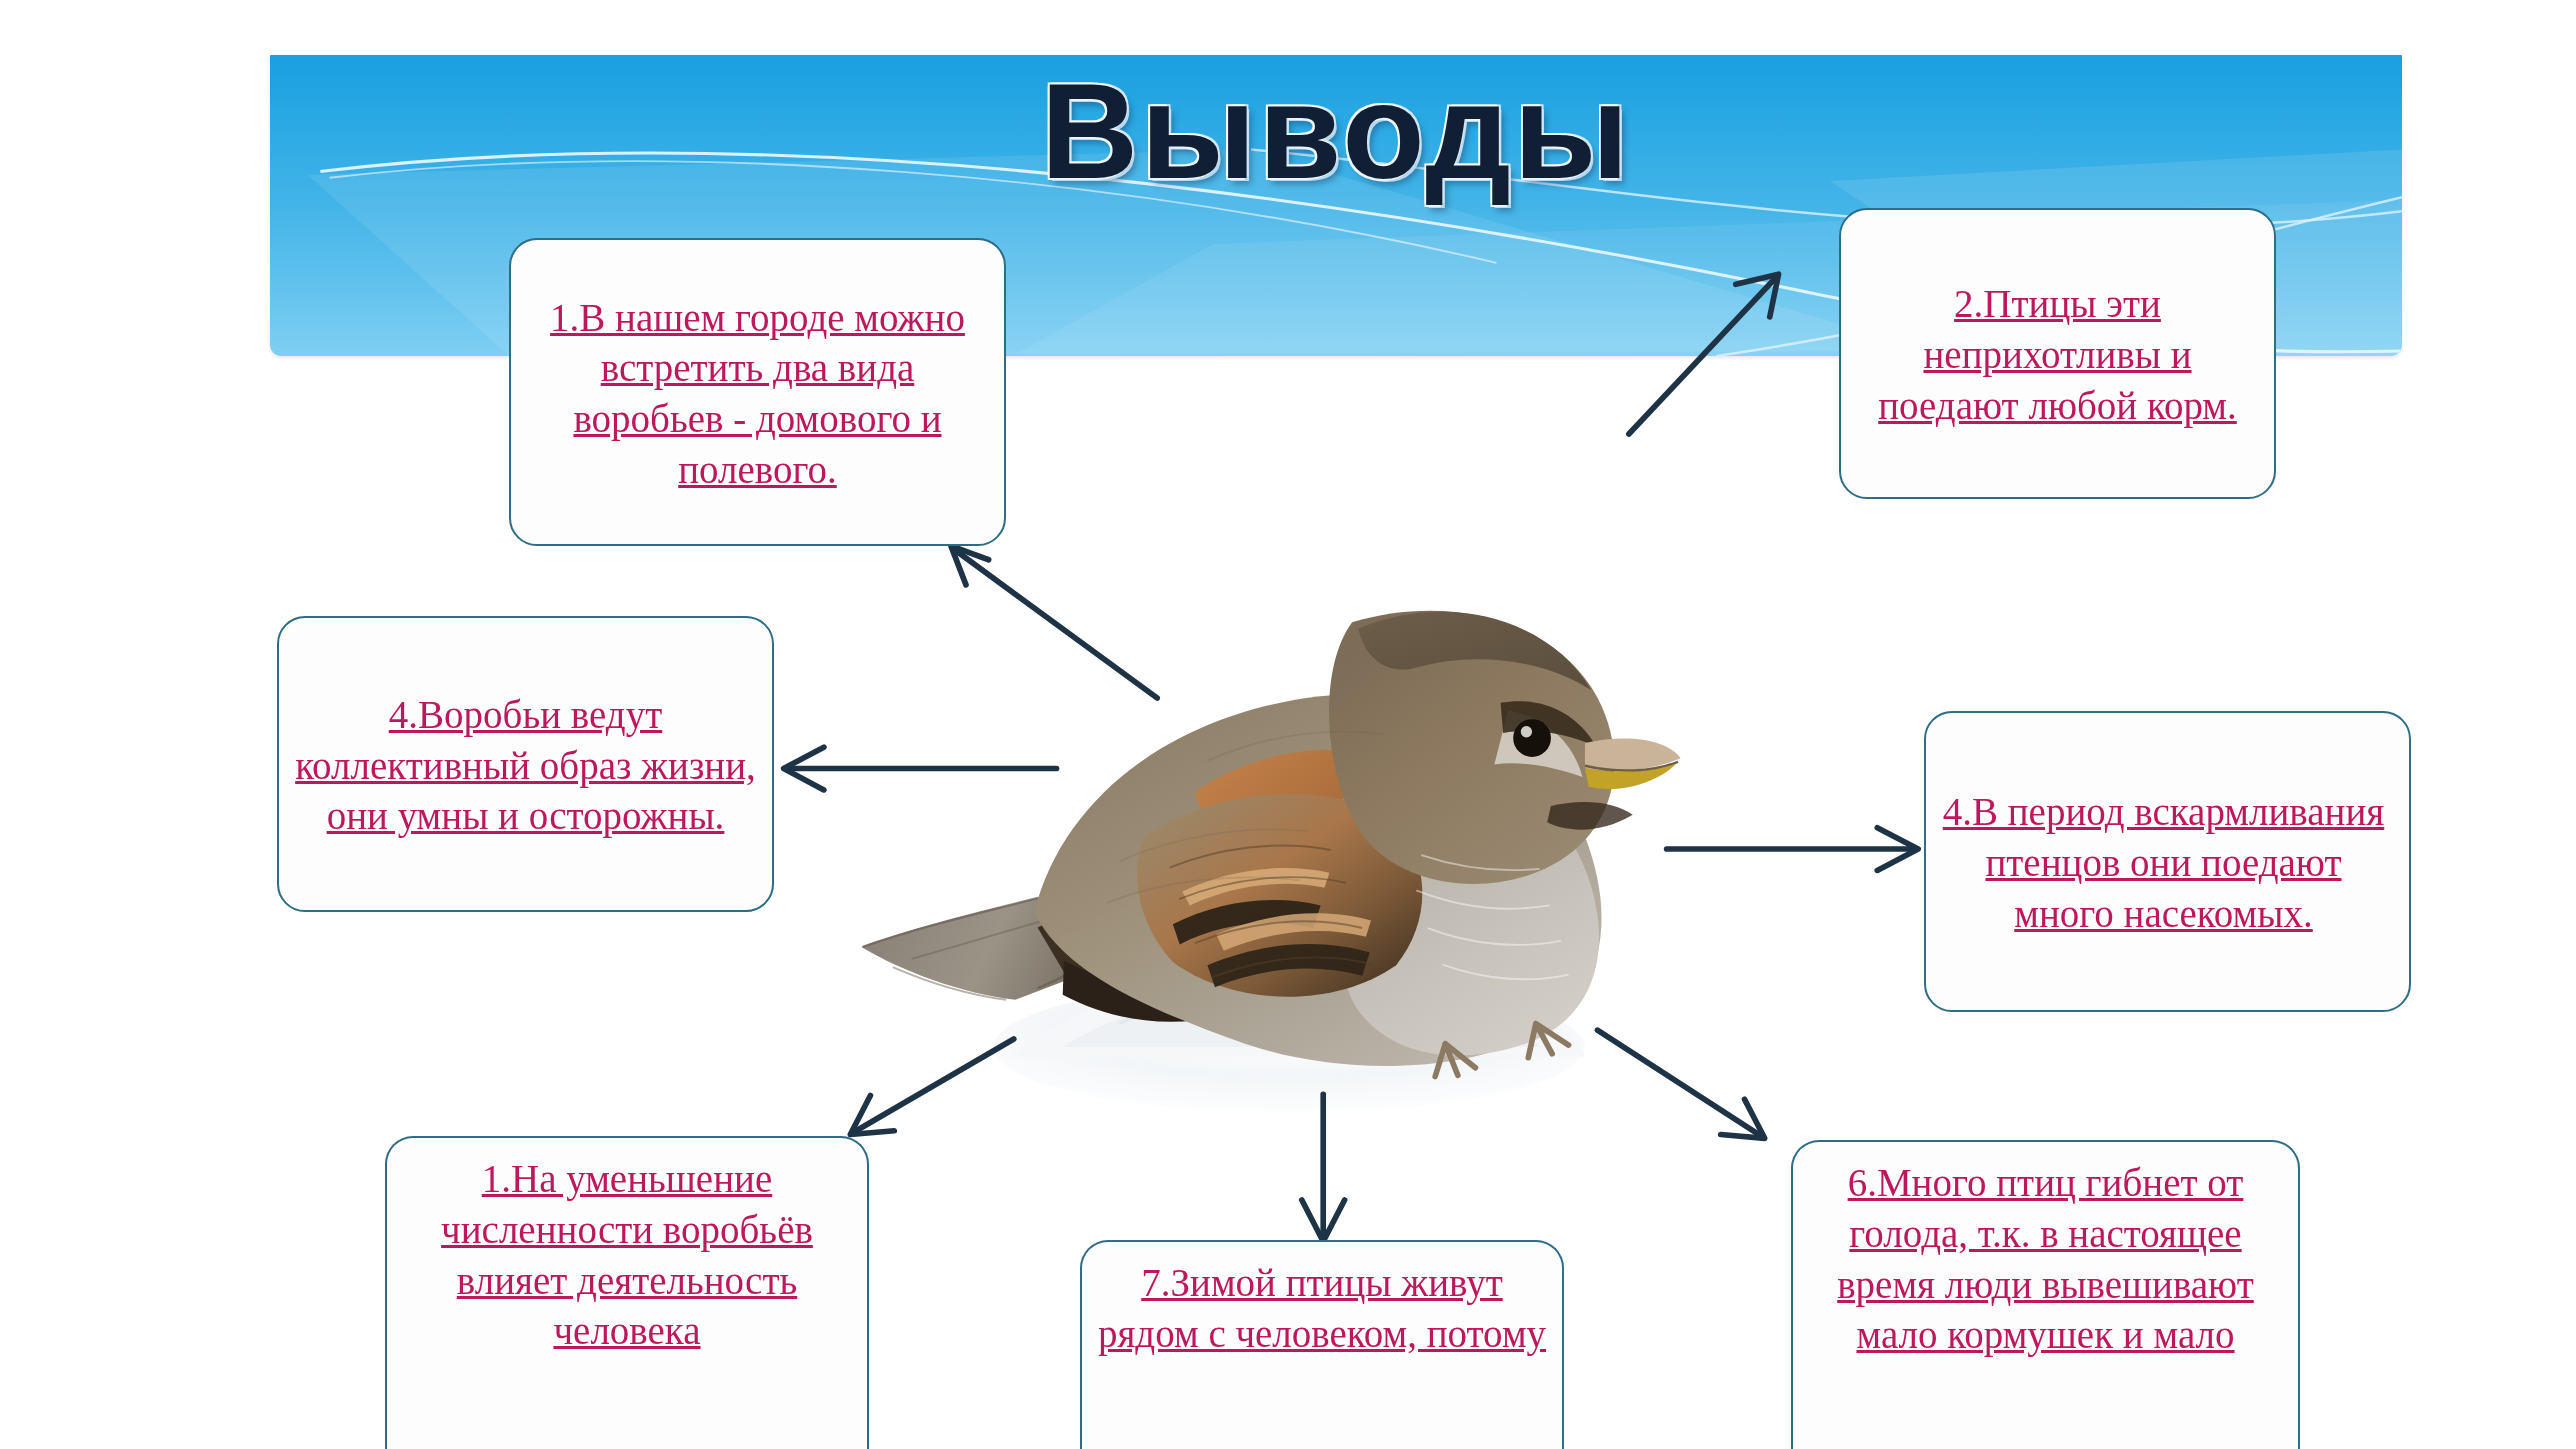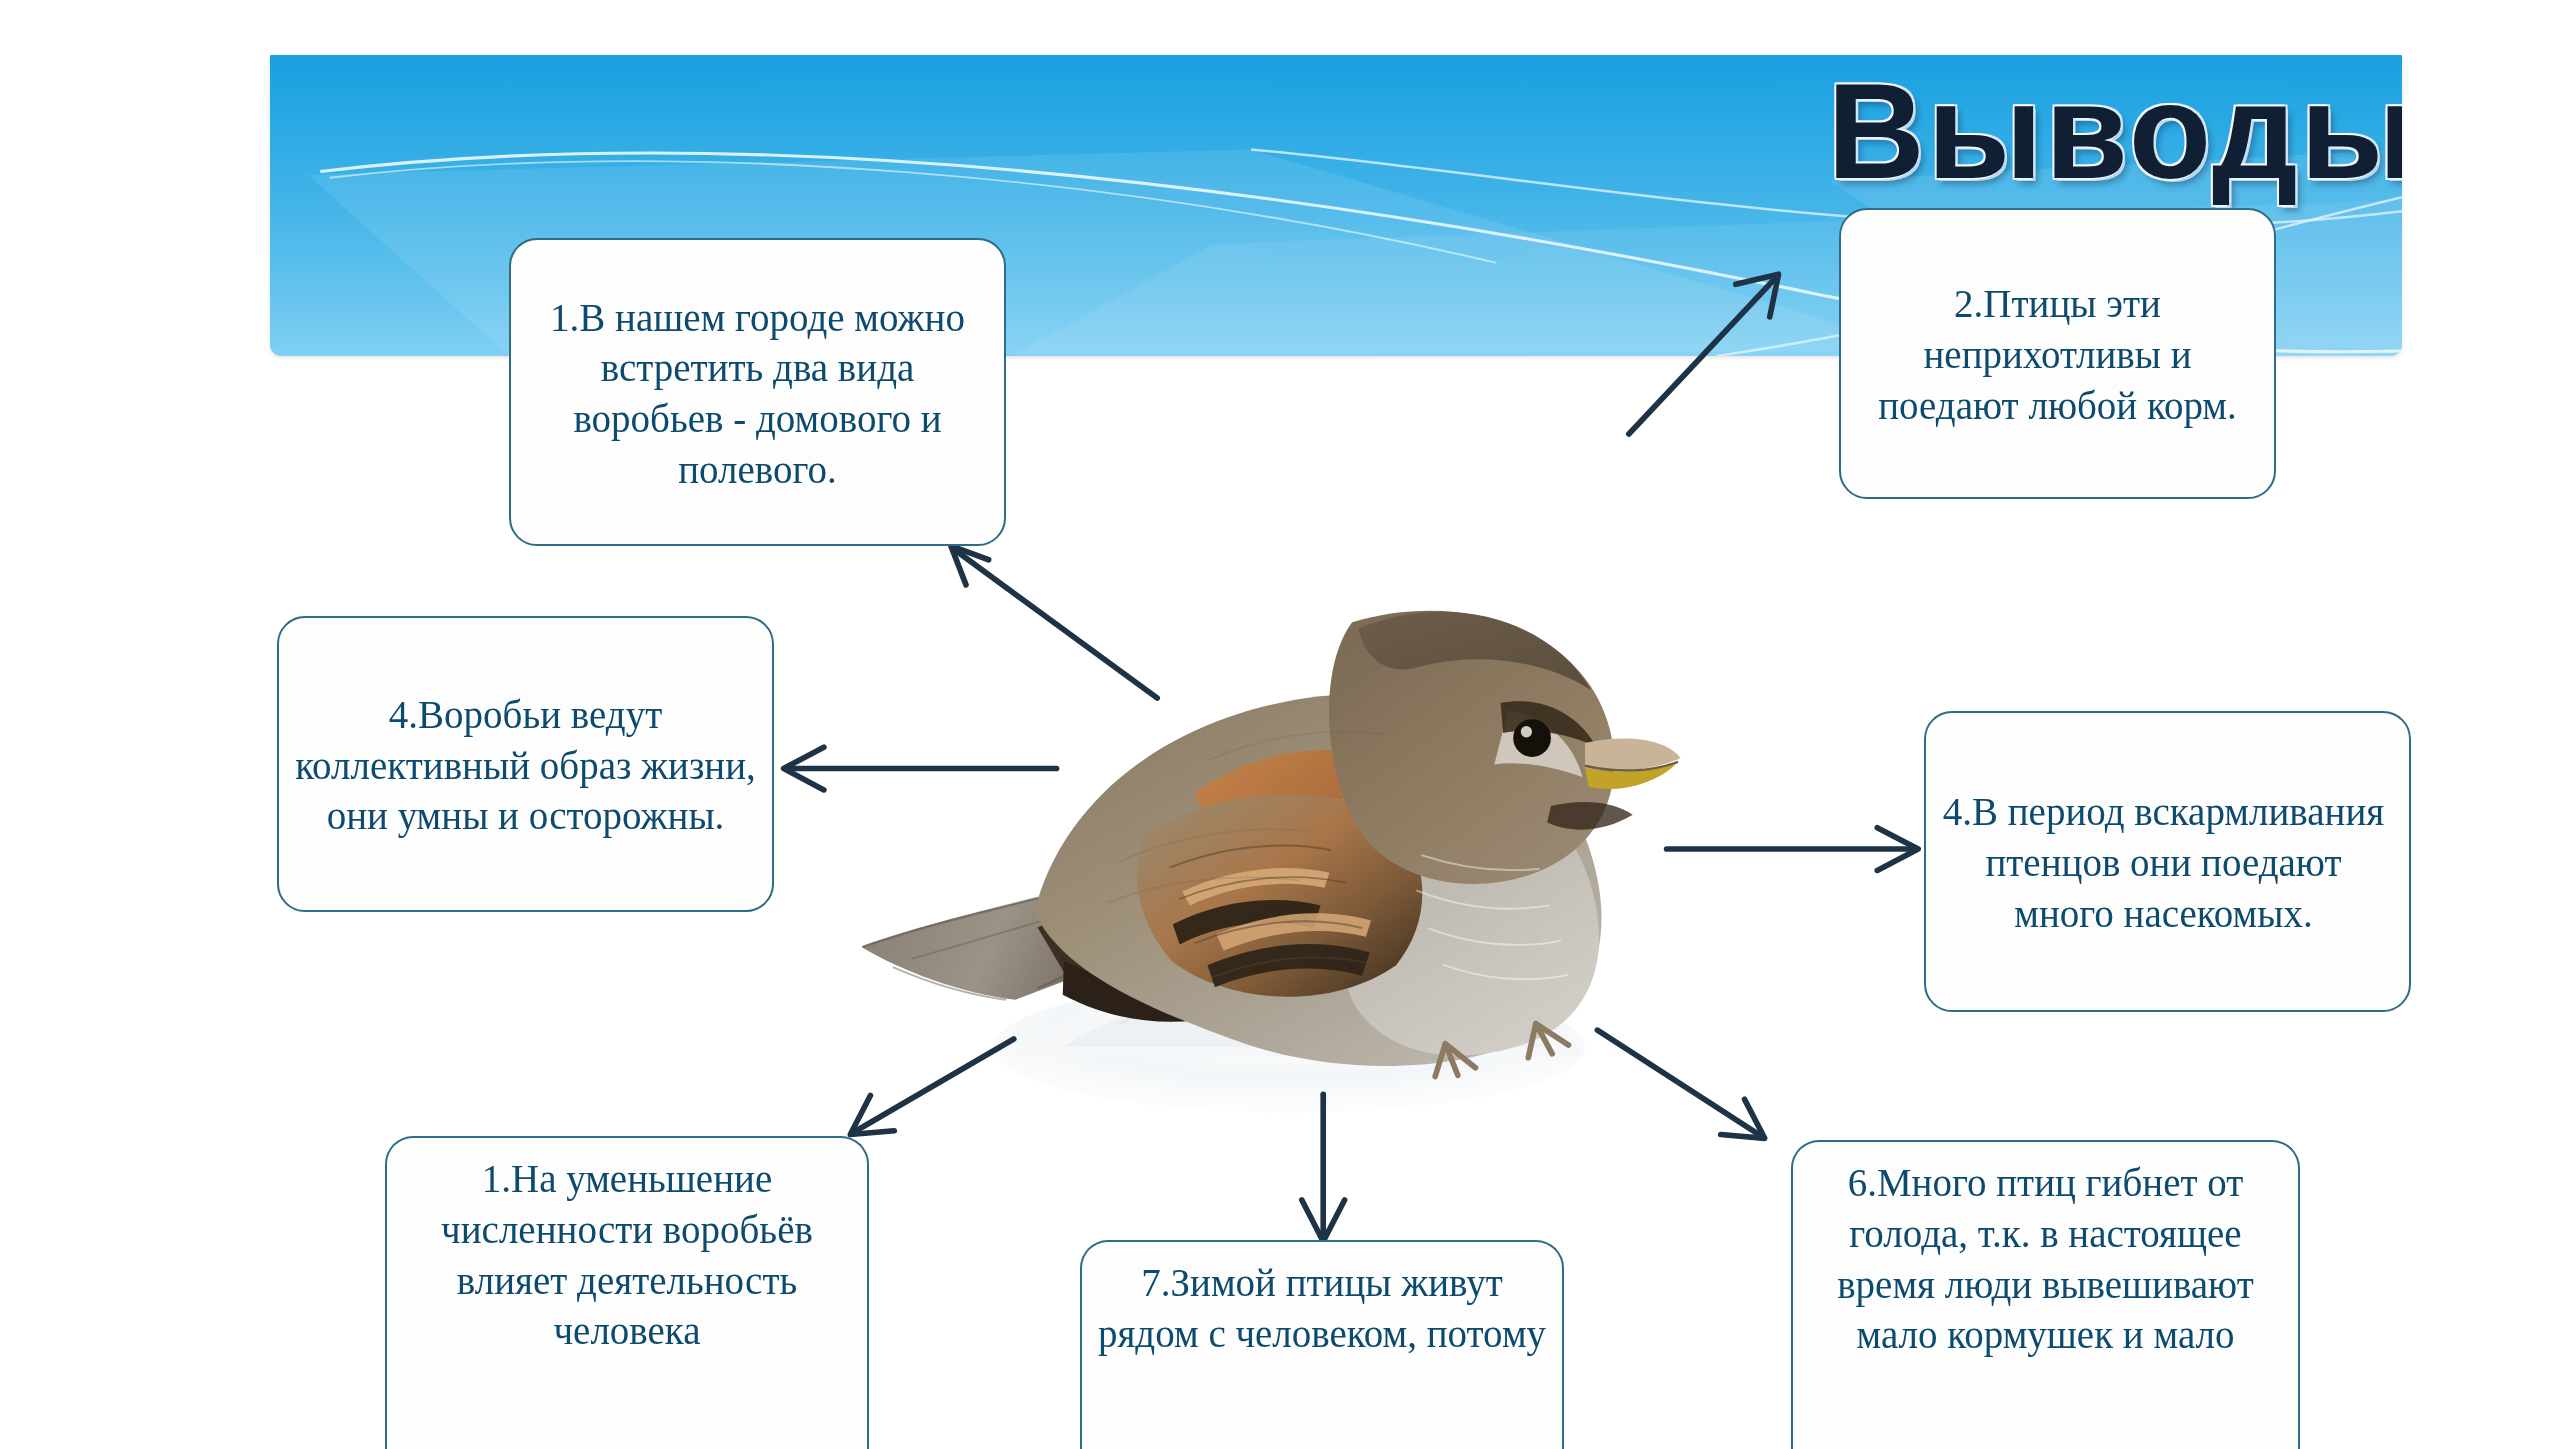--- a/index.html
+++ b/index.html
@@ -36,24 +36,24 @@
   #banner .swoosh-svg {
     position: absolute;
     left: 0; top: 0;
     width: 100%;
     height: 100%;
     pointer-events: none;
   }
 
   #banner-title {
     position: absolute;
-    left: 16px;
+    left: 0;
     top: 8.8px;
     width: 100%;
-    text-align: right;
+    text-align: center;
     font-family: "Liberation Sans", "DejaVu Sans", sans-serif;
     font-weight: bold;
     font-size: 135px;
     letter-spacing: 2.5px;
     line-height: 1.0;
     color: #101f33;
     z-index: 4;
     text-shadow:
        -1.9px -1.9px 0 #f2f8fd,
         1.9px -1.9px 0 #cfe6f6,
@@ -82,31 +82,32 @@
     z-index: 6;
   }
 
   
   .callout {
     position: absolute;
     box-sizing: border-box;
     background: #fdfdfd;
     border: 2.5px solid #2e6d86;
     border-radius: 28px;
-    color: #0c4a6e;
+    color: #be185d;
     text-align: center;
     font-family: "Liberation Serif", "DejaVu Serif", serif;
     font-size: 39px;
     line-height: 1.30;
     padding: 16.4px 14px 12.6px 14px;
     z-index: 8;
     display: flex;
     align-items: center;
     justify-content: center;
     overflow: hidden;
+    text-decoration: underline;
   }
   .callout .txt { display: block; width: 100%; }
 
   #box1 { left: 509px;  top: 238px;  width: 497px;  height: 308px; }
   #box2 { left: 1830px; top: 208px;  width: 437px;  height: 291px; margin-left: 9px; }
   #box3 { left: 277px;  top: 616px;  width: 497px;  height: 296px; }
   #box4 { left: 1924px; top: 711px; width: 487px;  height: 301px; padding-left: 6px; }
   #box5 { left: 385px;  top: 1136px; width: 484px;  height: 352px;
           border-bottom: none; border-radius: 28px 28px 0 0; }
   #box6 { left: 1080px; top: 1240px; width: 484px;  height: 252px;

